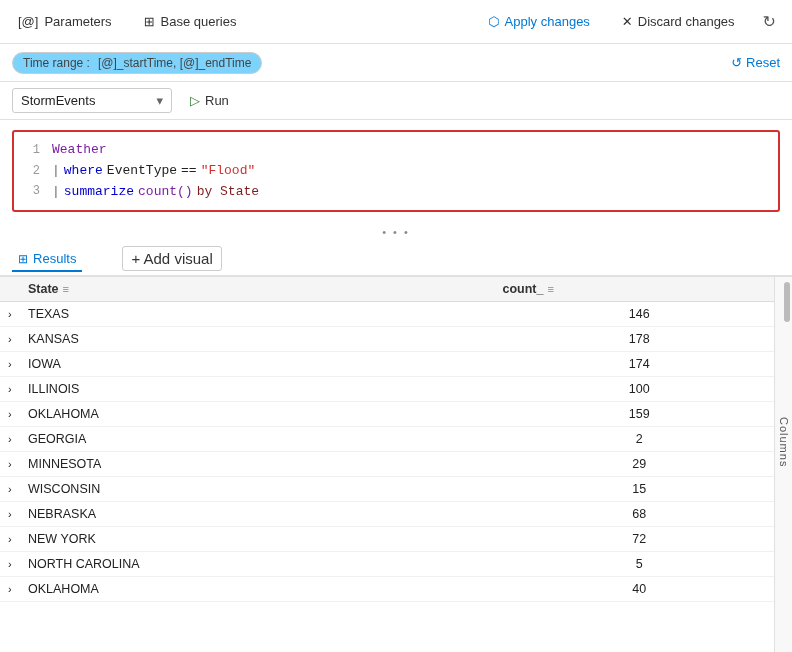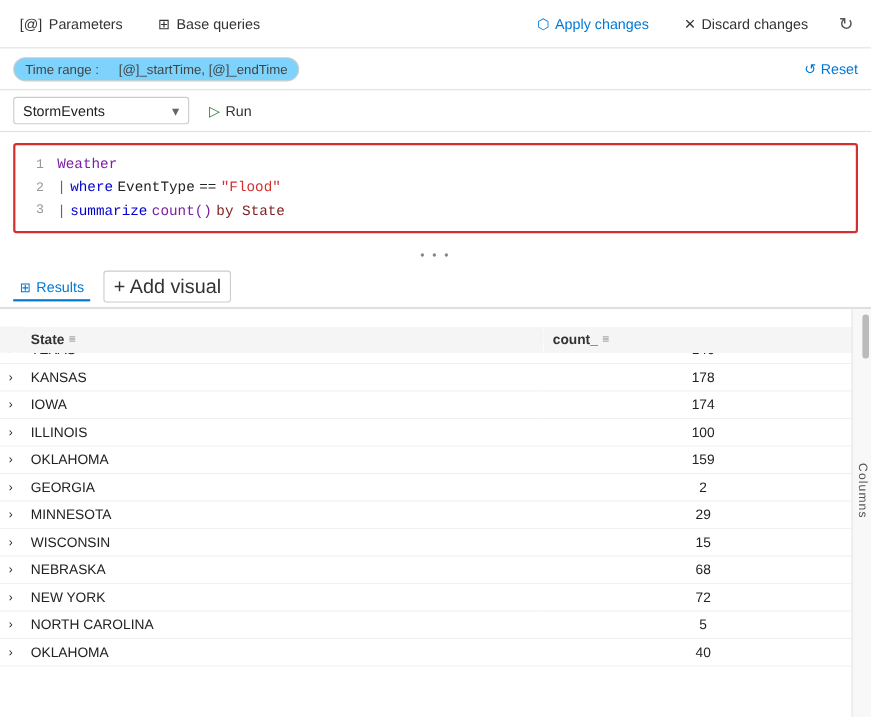--- a/index.html
+++ b/index.html
@@ -181,26 +181,27 @@
       border-bottom: 2px solid #0078d4;
       color: #0078d4;
       margin-bottom: -2px;
       font-weight: 500;
     }
     .add-visual-btn {
       display: flex;
       align-items: center;
       gap: 4px;
       cursor: pointer;
-      font-size: 18px;
+      font-size: 15px;
       color: #333;
       padding: 3px 8px;
       border: 1px solid #ccc;
       border-radius: 3px;
       background: #fff;
+      margin-left: 28px;
     }
     .results-right {
       display: flex;
       align-items: center;
       gap: 14px;
       margin-left: auto;
     }
     .toggle-container {
       display: flex;
       align-items: center;
@@ -263,21 +264,21 @@
       font-size: 12.5px;
     }
     .data-table thead th {
       background: #f5f5f5;
       border-bottom: 1px solid #ddd;
       padding: 5px 8px;
       text-align: left;
       font-weight: 600;
       color: #333;
       position: sticky;
-      top: 16px;
+      top: 0;
     }
     .data-table thead th .col-header {
       display: flex;
       align-items: center;
       gap: 4px;
     }
     .col-menu-icon {
       color: #888;
       font-size: 11px;
       cursor: pointer;
@@ -364,21 +365,21 @@
     </div>
     <div class="refresh-btn">↻</div>
   </div>
 </div>
 
 <div class="main-content">
 
   <div class="second-row">
     <div class="time-range-badge">
       <span>Time range :</span>
-      <span style="margin-left:18px;">[@]_startTime, [@]_endTime</span>
+      <span style="margin-left:8px;">[@]_startTime, [@]_endTime</span>
     </div>
     <div class="reset-btn">
       <span>↺</span>
       <span>Reset</span>
     </div>
   </div>
 
   <div class="query-row">
     <div class="datasource-select">
       <span>StormEvents</span>

